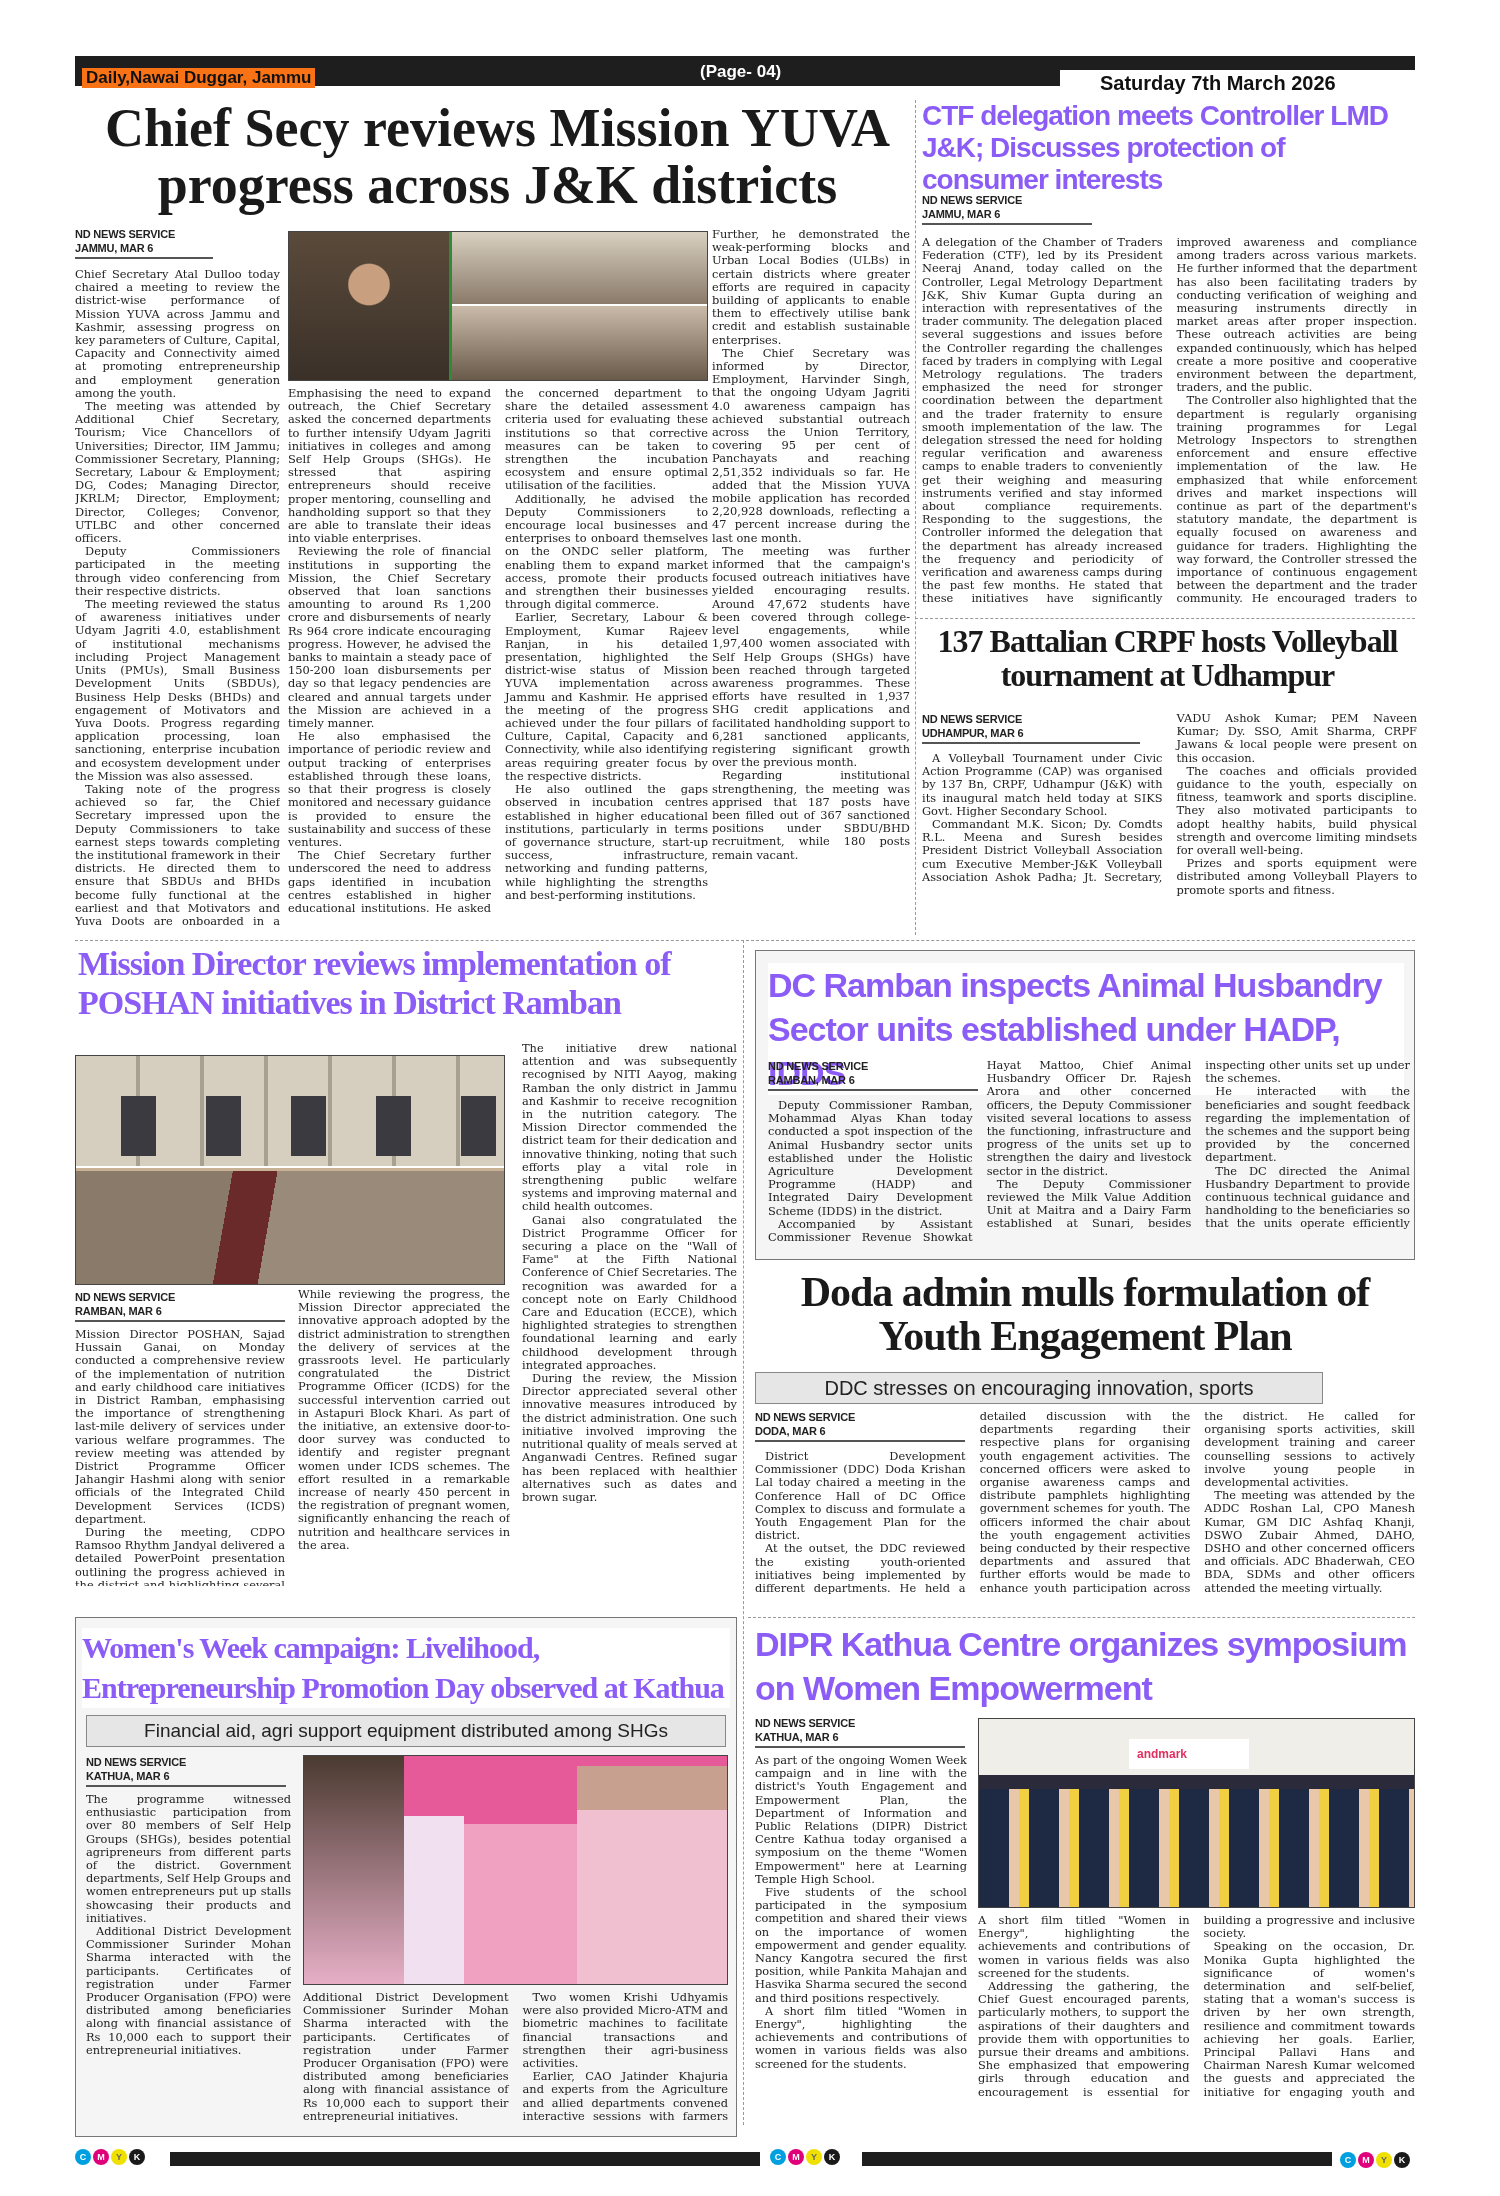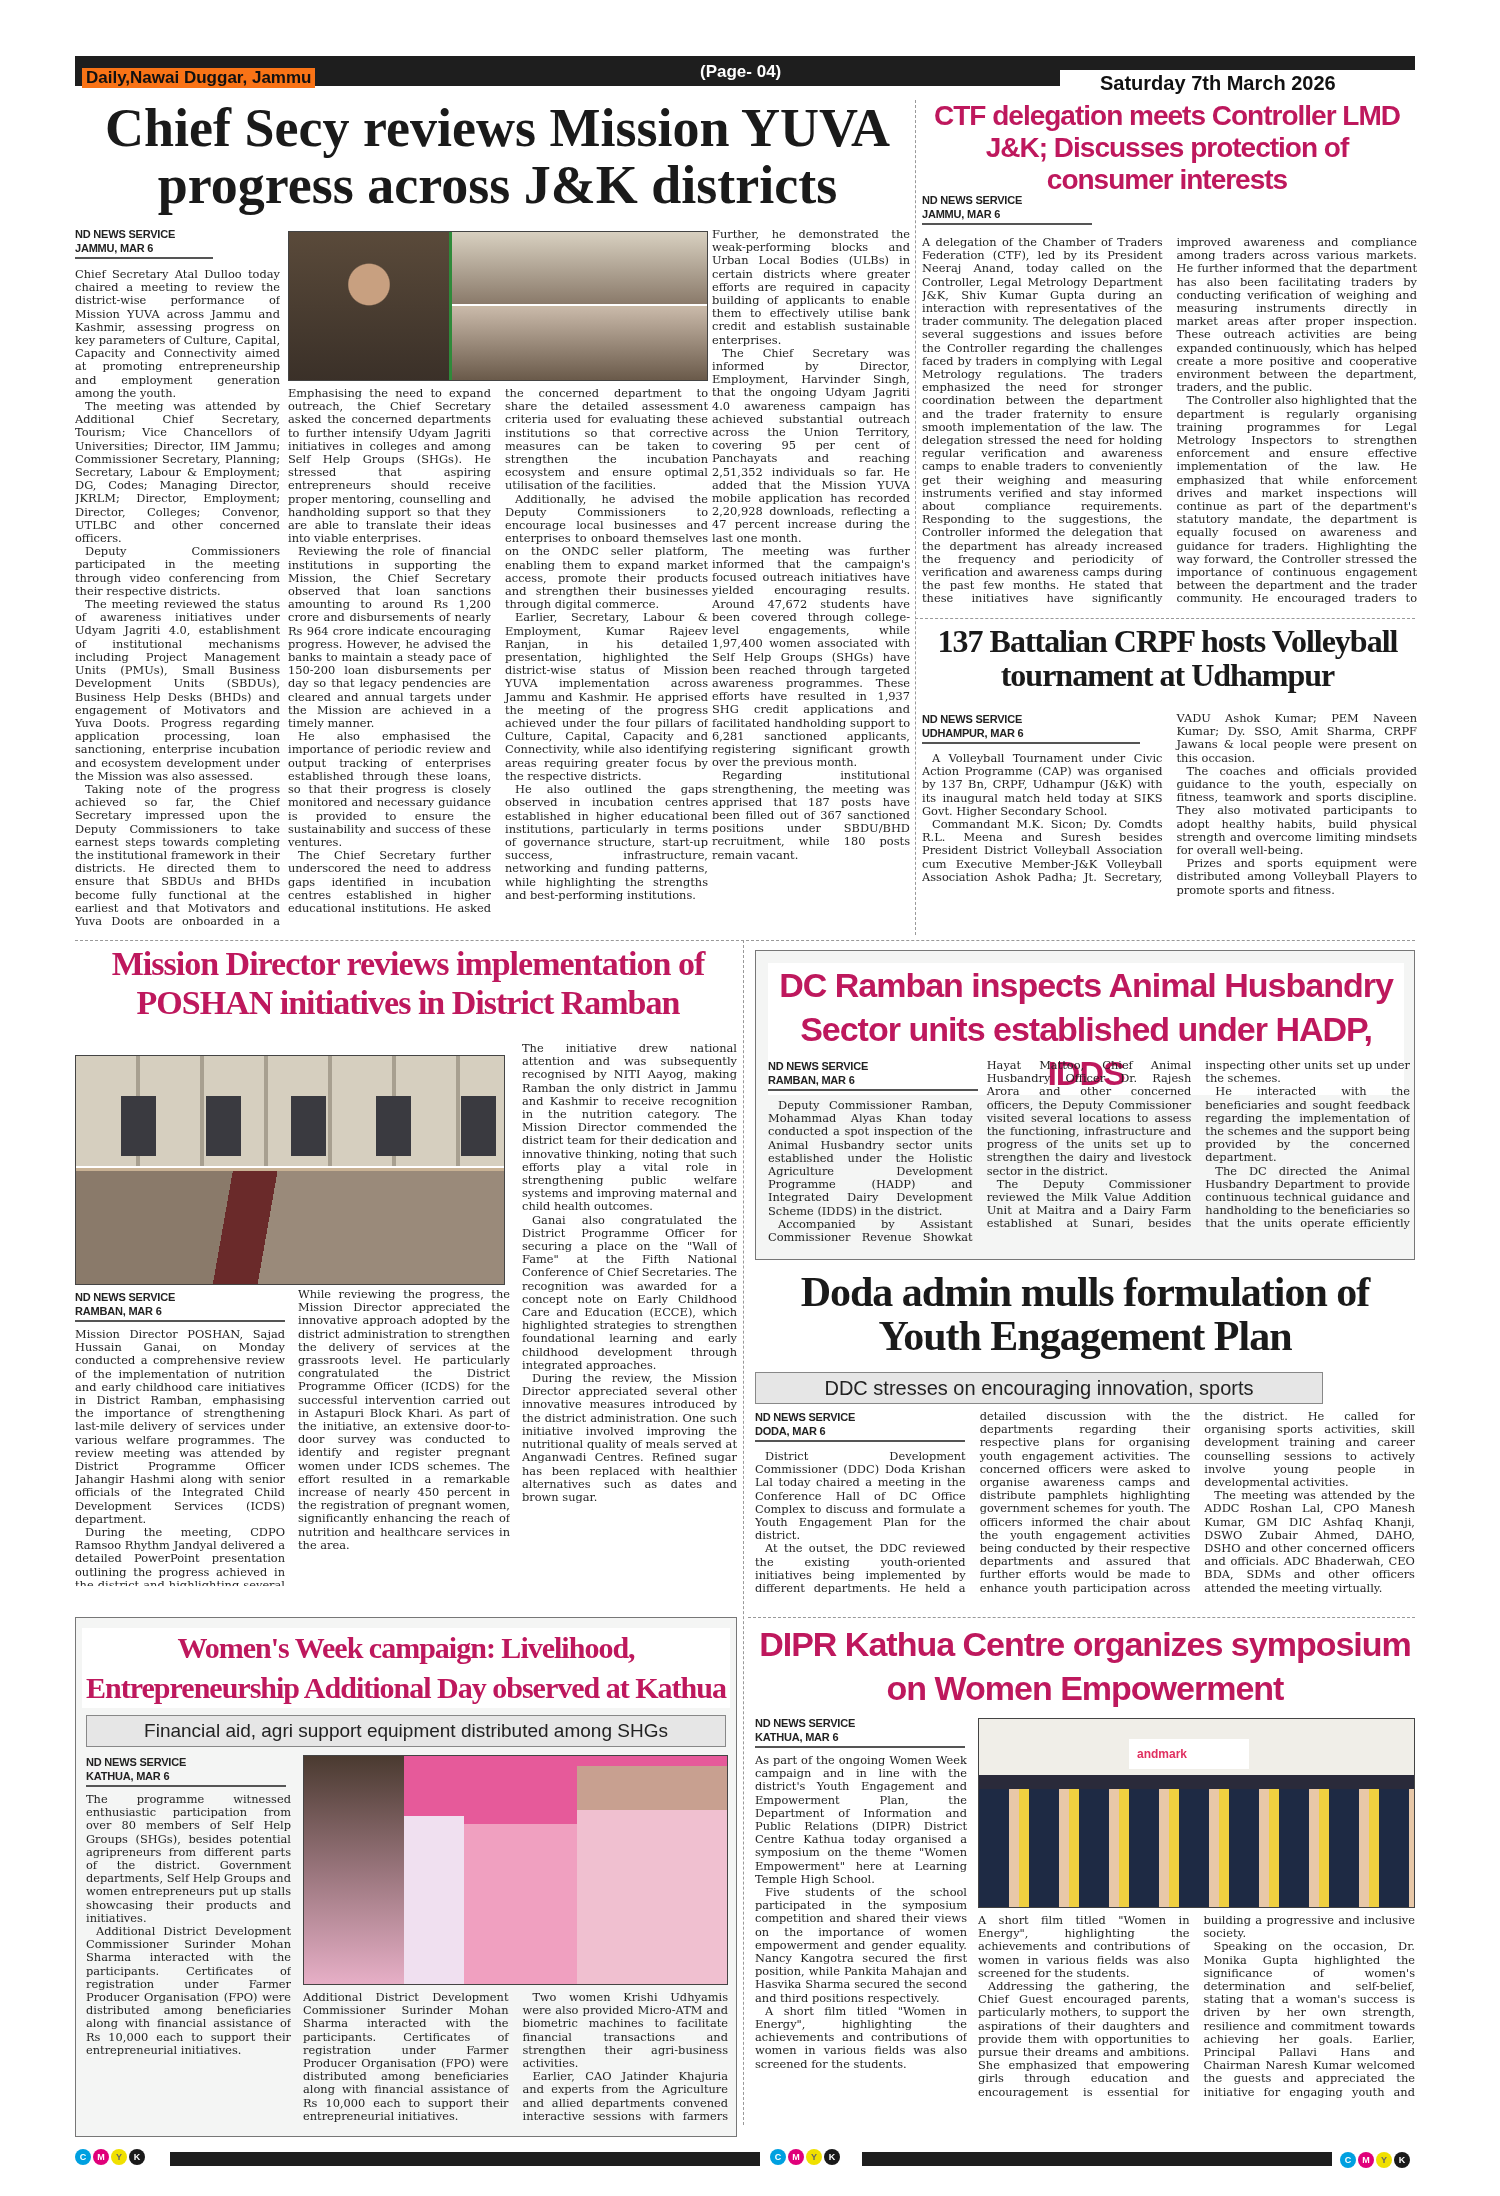--- a/index.html
+++ b/index.html
@@ -4,21 +4,21 @@
 <style>
 *{box-sizing:border-box;margin:0;padding:0}
 body{width:1500px;height:2196px;background:#fff;font-family:"DejaVu Serif",serif;color:#222;position:relative;overflow:hidden}
 .abs{position:absolute}
 .masthead{position:absolute;left:75px;top:56px;width:1340px;height:30px;background:#1e1e1e}
 .mh-left{position:absolute;left:82px;top:68px;background:#f97316;padding:0 4px;font:bold 17px "Liberation Sans",sans-serif;color:#111;line-height:20px}
 .mh-page{position:absolute;left:700px;top:62px;color:#fff;font:bold 17px "Liberation Sans",sans-serif}
 .mh-datebox{position:absolute;left:1060px;top:70px;width:355px;height:30px;background:#fff}
 .mh-date{position:absolute;left:1100px;top:72px;font:bold 20px "Liberation Sans",sans-serif;color:#111}
 .hl{font-family:"Liberation Serif",serif;font-weight:bold;color:#1a1a1a;text-align:center;line-height:1.05}
-.hl-cond{font-family:"Liberation Sans Narrow","Liberation Sans",sans-serif;font-weight:bold;color:#be185d;text-align:center;line-height:1.15;transform-origin:center;}
+.hl-cond{font-family:"Liberation Sans Narrow","Liberation Sans",sans-serif;font-weight:bold;color:#8b5cf6;line-height:1.15;transform-origin:center;}
 .dateline{font:bold 11px "Liberation Sans",sans-serif;color:#222;border-bottom:2px solid #555;padding-bottom:2px;line-height:14px;letter-spacing:-.2px}
 .body{font-size:11.4px;line-height:13.2px;text-align:justify;color:#222;hyphens:auto}
 .body p{text-indent:10px}
 .body p:first-child{text-indent:0}
 .photo{position:absolute;border:1px solid #444;overflow:hidden}
 .vdash{position:absolute;border-left:1px dashed #999;width:0}
 .hdash{position:absolute;border-top:1px dashed #999;height:0}
 .box{position:absolute;border:1px solid #777;background:#f4f5f4}
 .subhead{position:absolute;background:#e6e6e6;border:1px solid #888;text-align:center;font-family:"Liberation Sans",sans-serif;color:#222}
 .cmyk{position:absolute;top:2149px;display:flex;gap:2px}
@@ -146,21 +146,21 @@
   </div>
   <div class="body abs" style="left:755px;top:1410px;width:660px;height:202px;overflow:hidden;column-count:3;column-gap:14px">
     <div style="height:40px"></div>
     <p>District Development Commissioner (DDC) Doda Krishan Lal today chaired a meeting in the Conference Hall of DC Office Complex to discuss and formulate a Youth Engagement Plan for the district.</p>
     <p>At the outset, the DDC reviewed the existing youth-oriented initiatives being implemented by different departments. He held a detailed discussion with the departments regarding their respective plans for organising youth engagement activities. The concerned officers were asked to organise awareness camps and distribute pamphlets highlighting government schemes for youth. The officers informed the chair about the youth engagement activities being conducted by their respective departments and assured that further efforts would be made to enhance youth participation across the district. He called for organising sports activities, skill development training and career counselling sessions to actively involve young people in developmental activities.</p>
     <p>The meeting was attended by the ADDC Roshan Lal, CPO Manesh Kumar, GM DIC Ashfaq Khanji, DSWO Zubair Ahmed, DAHO, DSHO and other concerned officers and officials. ADC Bhaderwah, CEO BDA, SDMs and other officers attended the meeting virtually.</p>
   </div>
 </article>
 
 <article class="box" style="left:75px;top:1617px;width:662px;height:520px">
-  <h2 class="hl-cond" style="position:absolute;left:6px;top:10px;width:648px;background:#fff;font-family:'Liberation Serif',serif;font-size:30px;line-height:40px;letter-spacing:-1px">Women's Week campaign: Livelihood, Entrepreneurship Additional Day observed at Kathua</h2>
+  <h2 class="hl-cond" style="position:absolute;left:6px;top:10px;width:648px;background:#fff;font-family:'Liberation Serif',serif;font-size:30px;line-height:40px;letter-spacing:-1px">Women's Week campaign: Livelihood, Entrepreneurship Promotion Day observed at Kathua</h2>
   <div class="subhead" style="left:10px;top:97px;width:640px;height:32px;font-size:19px;line-height:30px">Financial aid, agri support equipment distributed among SHGs</div>
   <div style="position:absolute;left:10px;top:137px;width:200px">
     <div class="dateline"><span>ND NEWS SERVICE</span><br><span>KATHUA, MAR 6</span></div>
   </div>
   <div class="photo" style="left:227px;top:137px;width:425px;height:230px;background:linear-gradient(#e65a9a 0 30%,#f0a0c0 30% 100%)">
     <div style="position:absolute;left:0;top:0;width:100px;height:230px;background:linear-gradient(#4a3a30,#e8b0c8)"></div>
     <div style="position:absolute;left:100px;top:60px;width:60px;height:170px;background:#f0e0f0"></div>
     <div style="position:absolute;right:0;top:10px;width:150px;height:220px;background:linear-gradient(#c8a090 0 20%,#f0c0d0 20% 100%)"></div>
   </div>
   <div class="body" style="position:absolute;left:10px;top:175px;width:205px;height:335px;overflow:hidden">

